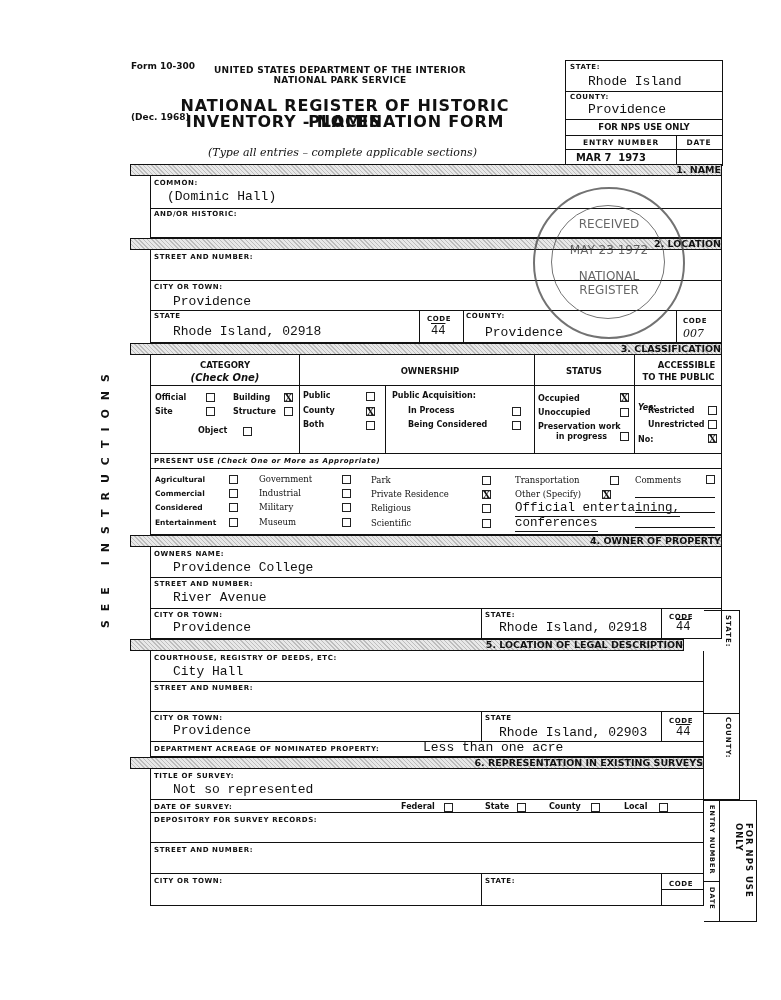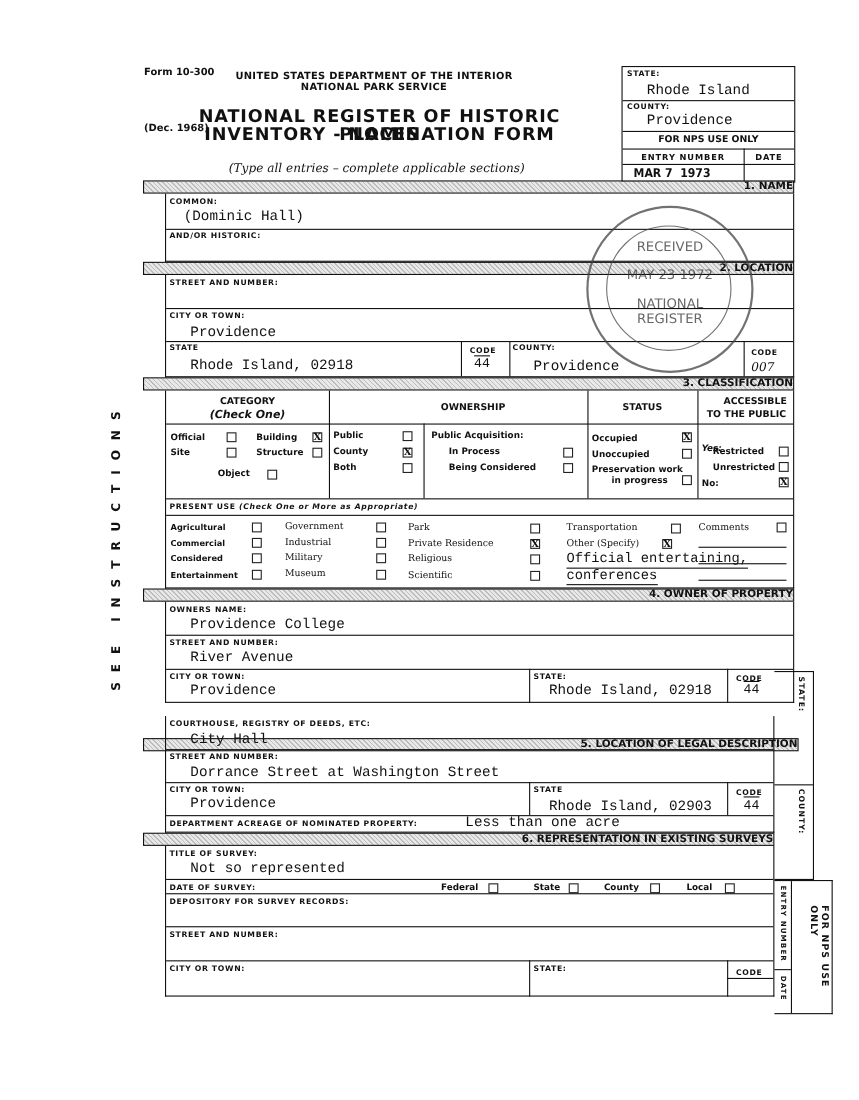--- a/index.html
+++ b/index.html
@@ -203,27 +203,26 @@
   <div class="abs lbl" style="left:3px;top:64px;">CITY OR TOWN:</div>
   <div class="abs val" style="left:22px;top:73px;">Providence</div>
   <div class="vline" style="left:330px;top:61px;height:31px;"></div>
   <div class="abs lbl" style="left:334px;top:64px;">STATE:</div>
   <div class="abs val" style="left:348px;top:73px;">Rhode Island, 02918</div>
   <div class="vline" style="left:510px;top:61px;height:31px;"></div>
   <div class="abs lbl" style="left:518px;top:66px;">CODE</div>
   <div class="abs val" style="left:525px;top:73px;font-size:12px;text-decoration:overline;">44</div>
 </div>
 
-<div class="abs sechdr" style="left:130px;top:639px;width:596px;margin-top:32px;"><span>5. LOCATION OF LEGAL DESCRIPTION</span></div>
+<div class="abs sechdr" style="left:130px;top:639px;width:554px;"><span>5. LOCATION OF LEGAL DESCRIPTION</span></div>
 <div class="abs box" style="left:150px;top:651px;width:554px;height:106px;border-top:none;">
   <div class="abs lbl" style="left:3px;top:3px;">COURTHOUSE, REGISTRY OF DEEDS, ETC:</div>
   <div class="abs val" style="left:22px;top:13px;">City Hall</div>
   <div class="hline" style="left:0;top:30px;width:552px;"></div>
   <div class="abs lbl" style="left:3px;top:33px;">STREET AND NUMBER:</div>
-  <div class="abs val" style="left:22px;top:43px;">Dorrance Street at Washington Street</div>
   <div class="hline" style="left:0;top:60px;width:552px;"></div>
   <div class="abs lbl" style="left:3px;top:63px;">CITY OR TOWN:</div>
   <div class="abs val" style="left:22px;top:72px;">Providence</div>
   <div class="vline" style="left:330px;top:60px;height:30px;"></div>
   <div class="abs lbl" style="left:334px;top:63px;">STATE</div>
   <div class="abs val" style="left:348px;top:74px;">Rhode Island, 02903</div>
   <div class="vline" style="left:510px;top:60px;height:30px;"></div>
   <div class="abs lbl" style="left:518px;top:66px;">CODE</div>
   <div class="abs val" style="left:525px;top:74px;font-size:12px;text-decoration:overline;">44</div>
   <div class="hline" style="left:0;top:90px;width:552px;"></div>

